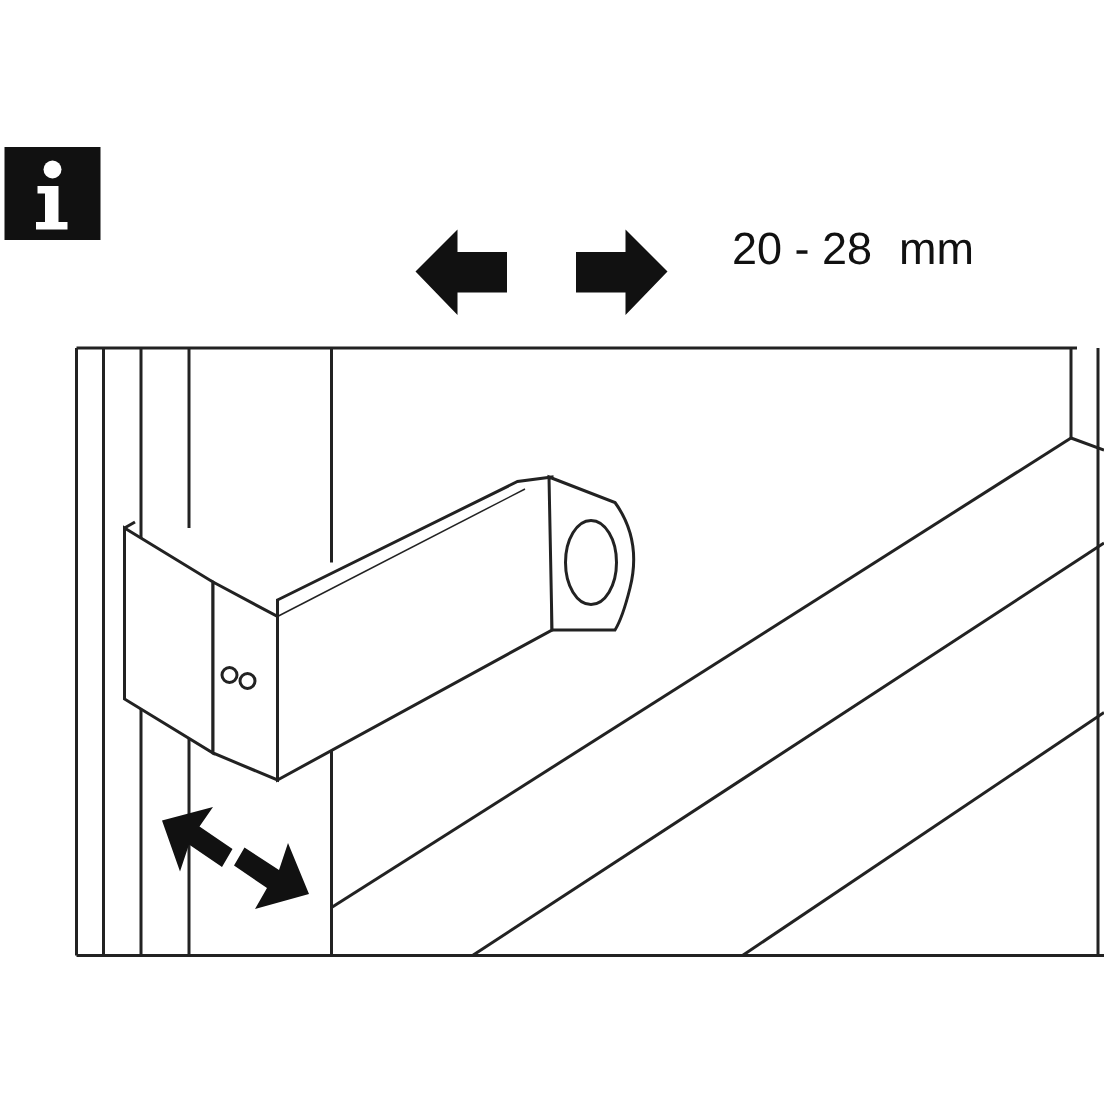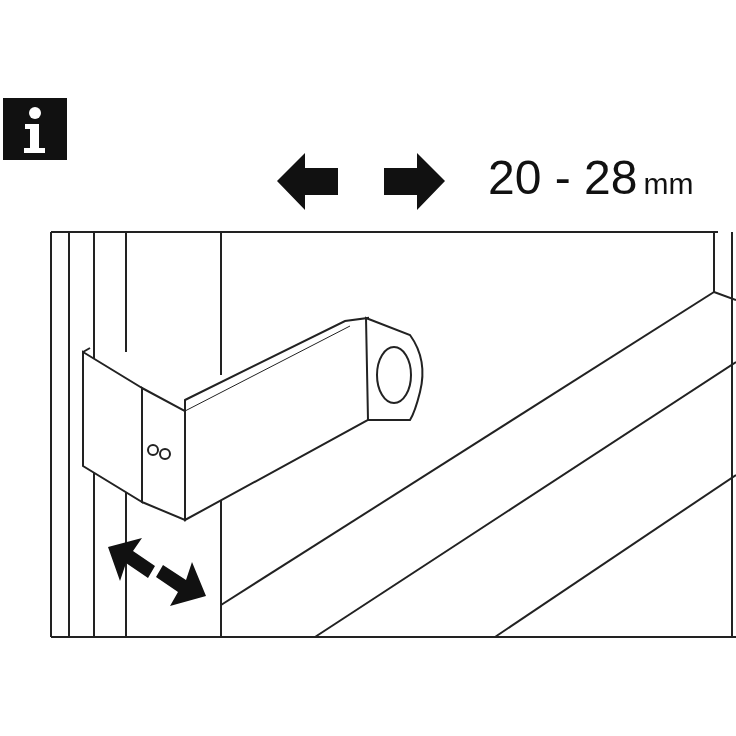--- a/index.html
+++ b/index.html
@@ -1,21 +1,21 @@
 <!DOCTYPE html>
 <html><head>
 <meta charset="utf-8">
 <style>
   html, body { margin:0; padding:0; background:#ffffff; }
   body { width:736px; height:736px; position:relative; overflow:hidden; font-family:"DejaVu Sans", sans-serif; }
   .info-badge { position:absolute; left:3px; top:98px; width:64px; height:62px; background:#111; }
   .info-badge svg { position:absolute; left:0; top:0; }
   .dim-label { position:absolute; left:488px; top:150px; font-family:"Liberation Sans", sans-serif; color:#111; white-space:nowrap; }
-  .dim-value { font-size:48px; letter-spacing:0px; }
-  .dim-unit { font-size:30px; margin-left:6px; }
+  .dim-value { font-size:30px; letter-spacing:0px; }
+  .dim-unit { font-size:30px; margin-left:18px; }
   svg.drawing { position:absolute; left:0; top:0; }
 </style>
 </head>
 <body>
 
 <div class="info-badge">
   <svg width="64" height="62" viewBox="0 0 64 62">
     <circle cx="32" cy="15" r="6" fill="#fff"></circle>
     <path d="M22 26 H36 V50 H42 V55 H21 V50 H27 V31 H22 Z" fill="#fff"></path>
   </svg>

